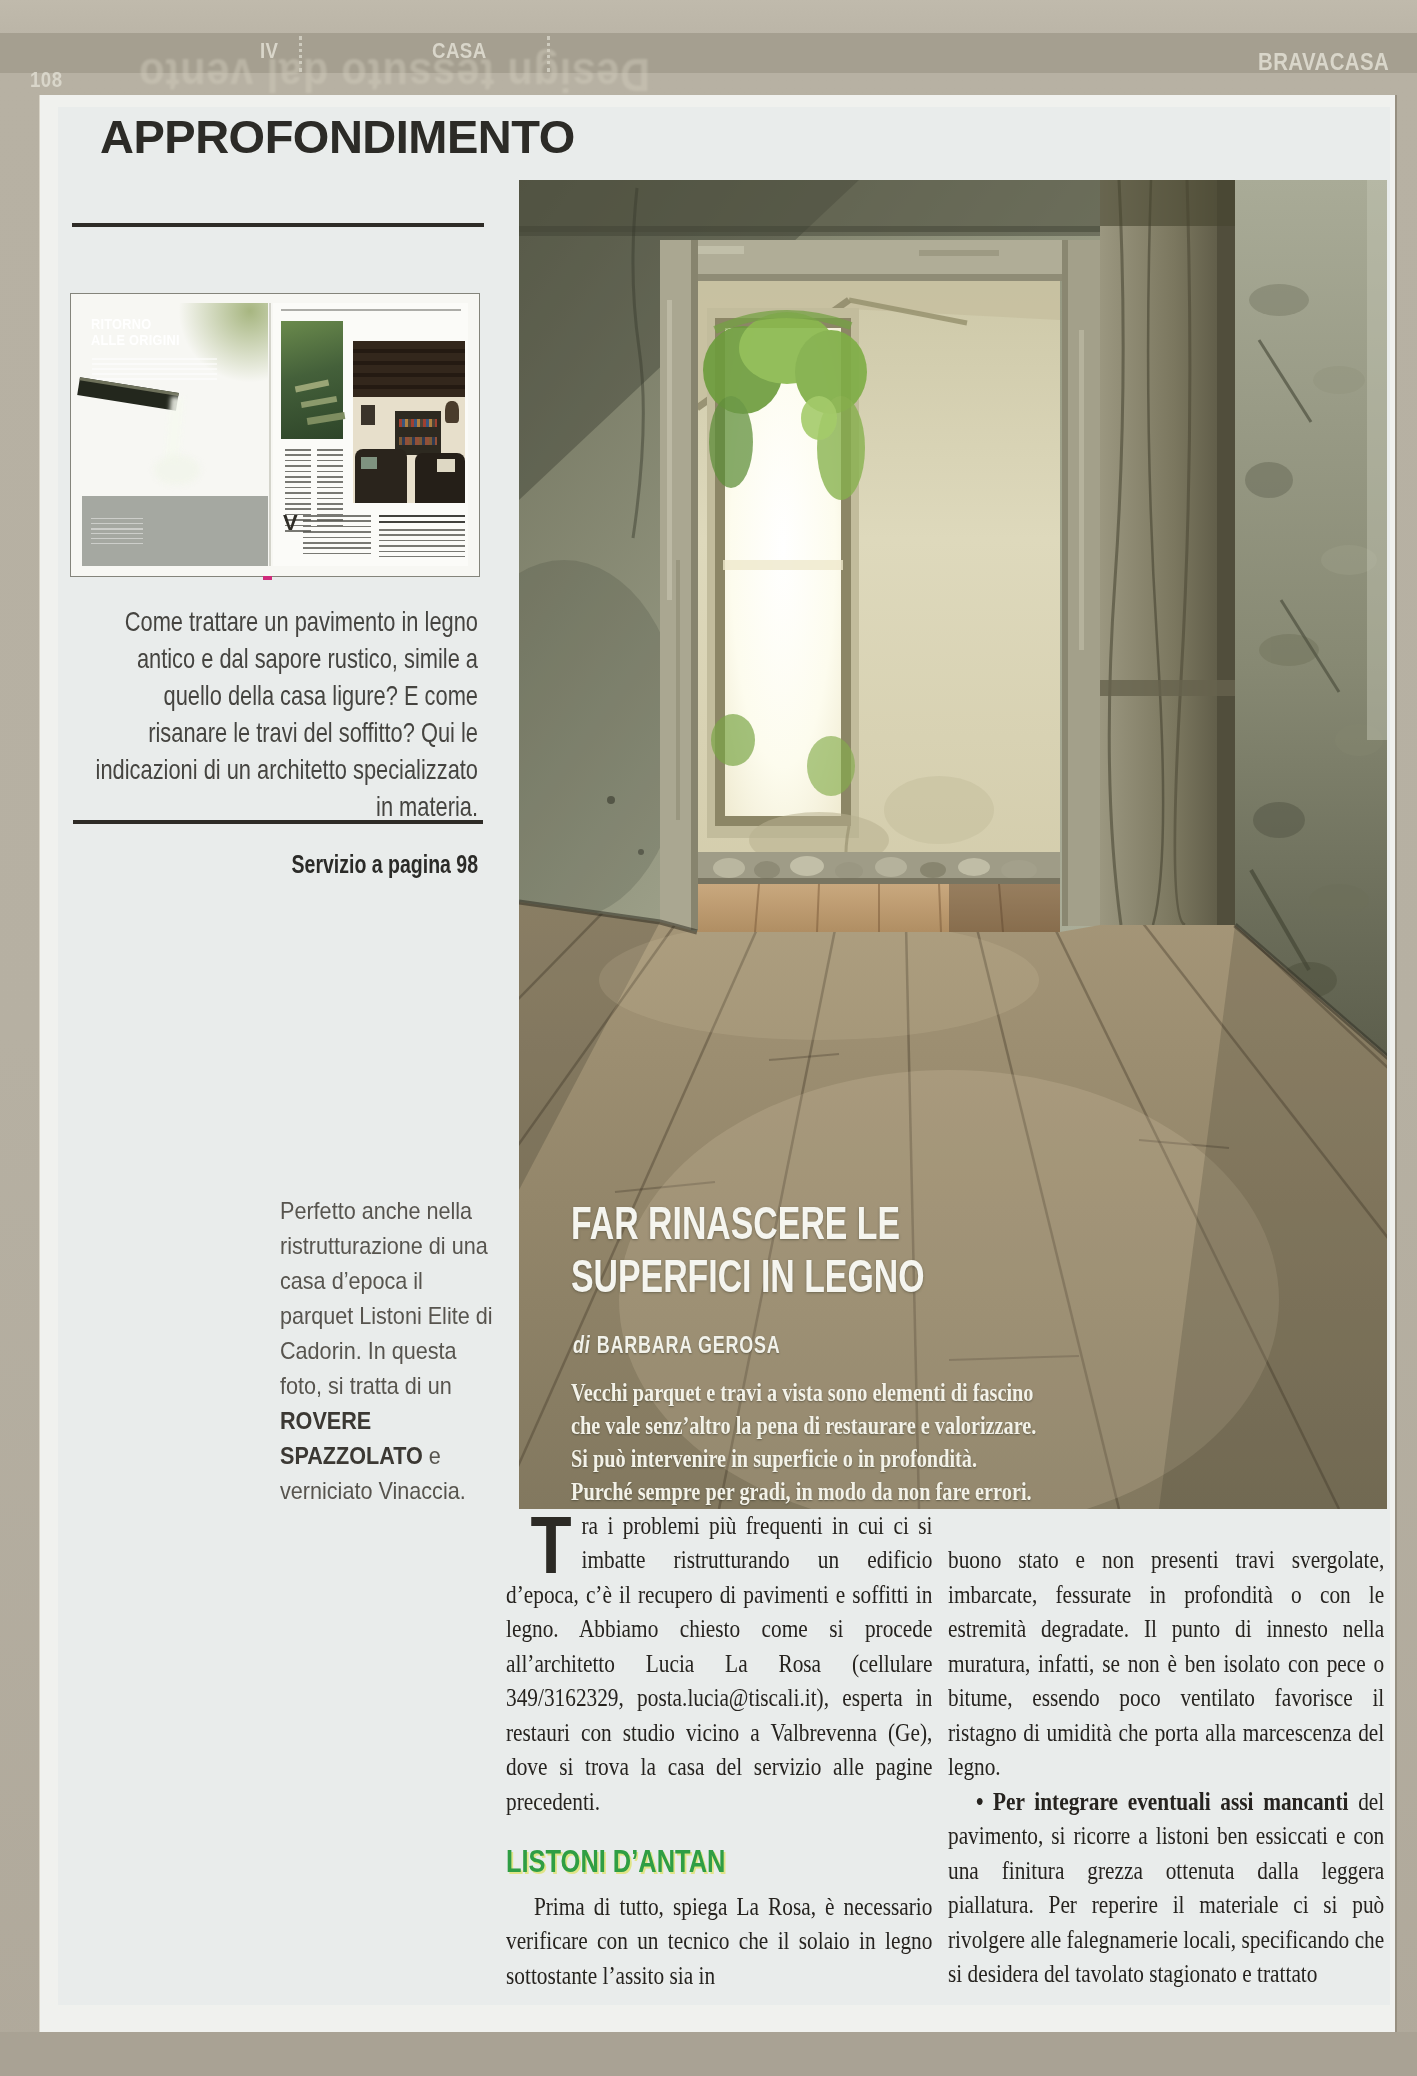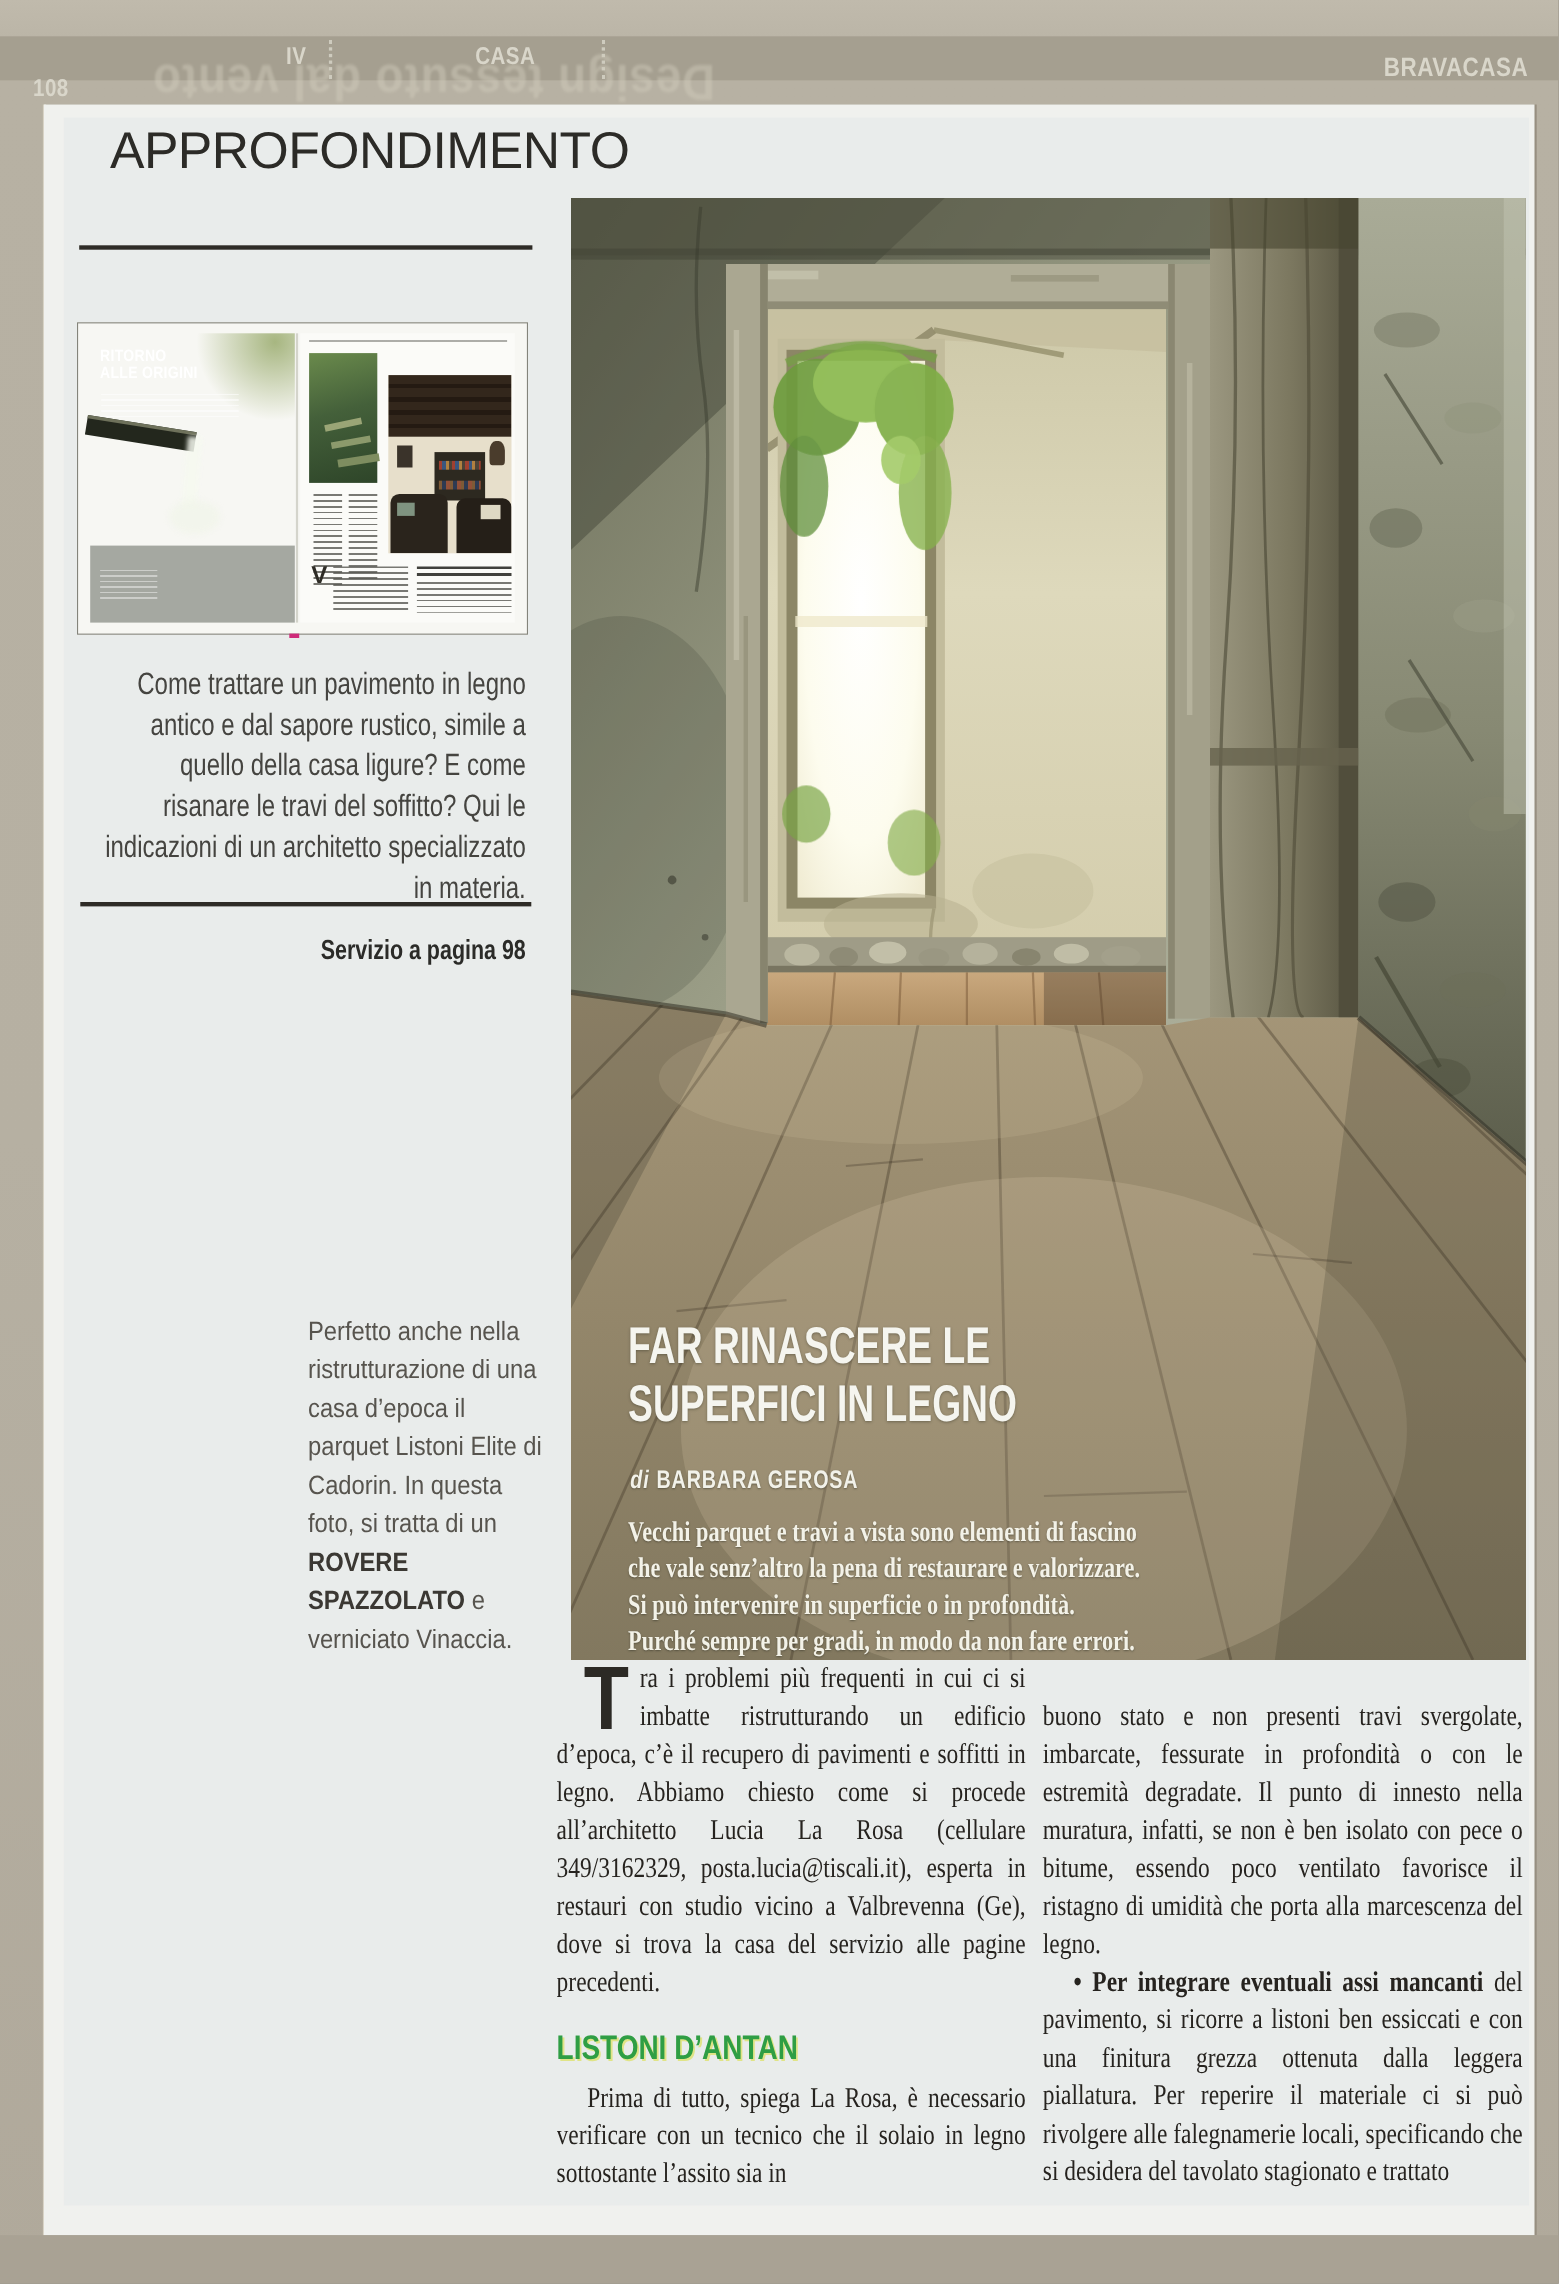--- a/index.html
+++ b/index.html
@@ -12,21 +12,21 @@
   .hdr-txt{color:#d9d6ca;font-weight:bold;font-size:22px;letter-spacing:.5px;
            display:inline-block;transform:scaleX(.85);transform-origin:0 50%;}
   .hdr-sep{width:0;height:36px;border-left:3px dotted rgba(240,238,228,.55);}
   .ghost{color:#d2cdbd;opacity:.45;font-weight:bold;font-size:46px;letter-spacing:1px;
          transform:scale(-.9,-1);transform-origin:50% 50%;filter:blur(1.3px);white-space:nowrap;}
   
   .paper{left:40px;top:95px;width:1355px;height:1937px;background:#f0f1ee;
          box-shadow:2px 0 0 #978f80, -1px 0 0 #d8d3c6;}
   .paper-tint{left:18px;top:12px;width:1332px;height:1898px;background:#e9eceb;}
   
-  .kicker{color:#2c2b27;font-weight:normal;font-size:47px;letter-spacing:-.5px;white-space:nowrap;
+  .kicker{color:#2c2b27;font-weight:bold;font-size:47px;letter-spacing:-.5px;white-space:nowrap;
           transform:scaleX(.82);transform-origin:0 50%;}
   .rule{background:#2e2b26;height:4px;}
   .thumb{left:30px;top:198px;width:408px;height:282px;background:#f7f7f3;border:1px solid #84847b;}
   .ftext{background:repeating-linear-gradient(180deg,rgba(88,88,82,.8) 0 1.6px,transparent 1.6px 5.4px);}
   .ftext-b{background:repeating-linear-gradient(180deg,rgba(45,45,40,.9) 0 2.2px,transparent 2.2px 6px);}
   .ftext-w{background:repeating-linear-gradient(180deg,rgba(255,255,255,.55) 0 1.5px,transparent 1.5px 5px);}
   .intro{color:#454440;font-size:28px;line-height:37px;text-align:right;width:512px;
          transform:scaleX(.78);transform-origin:100% 0;}
   .service{color:#2b2b28;font-weight:bold;font-size:25px;text-align:right;width:512px;
            transform:scaleX(.78);transform-origin:100% 0;}

